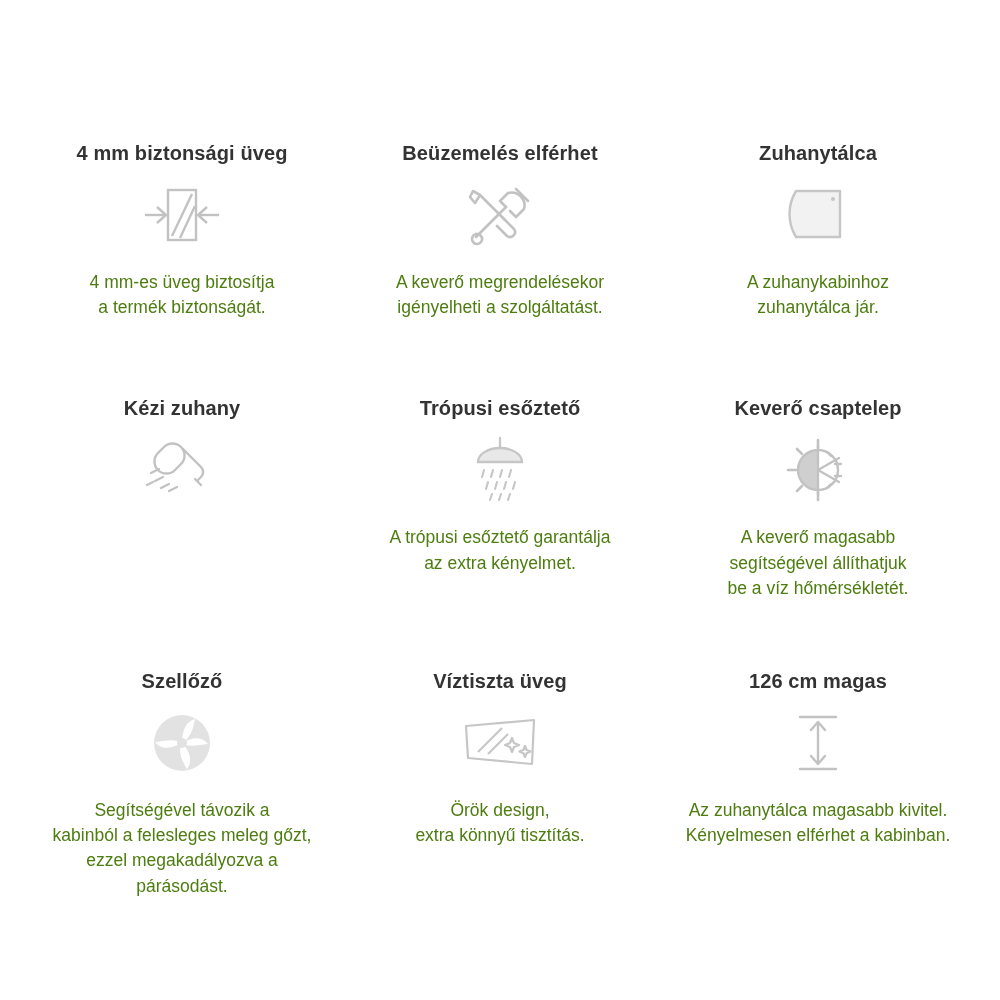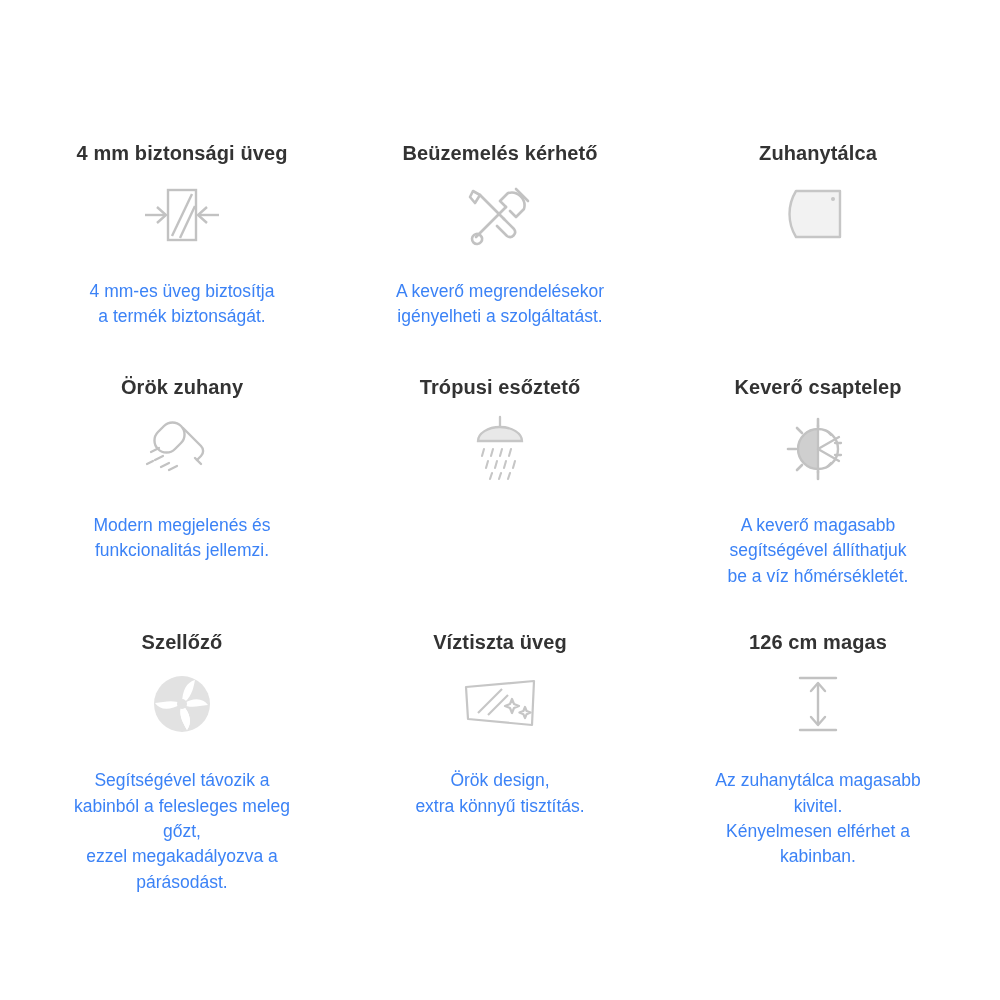--- a/index.html
+++ b/index.html
@@ -44,22 +44,22 @@
   .feature-icon {
     height: 78px;
     display: flex;
     align-items: center;
     justify-content: center;
     margin: 4px 0 8px 0;
   }
   .feature-desc {
     font-size: 17.5px;
     line-height: 1.45;
-    color: #3b82f6;
-    margin: 17px;
+    color: #4d7c0f;
+    margin: 8px;
     white-space: pre-line;
   }
   
   .row-1 .feature-title { margin-top: 30px; }
   .row-2 .feature-title { margin-top: 18px; }
   .row-3 .feature-title { margin-top: 23px; }
 
   .icon-svg { display: block; }
 </style>
 </head>
@@ -79,21 +79,21 @@
         <line x1="80" y1="33" x2="60" y2="33"></line>
         <polyline points="68,25 59,33 68,41" fill="none"></polyline>
       </svg>
     </div>
     <div class="feature-desc">4 mm-es üveg biztosítja
 a termék biztonságát.</div>
   </div>
 
   <div class="feature row-1">
     <div class="feature-title">Beüzemelés
-kérhető</div>
+elférhet</div>
     <div class="feature-icon">
       <svg class="icon-svg" width="80" height="72" viewBox="0 0 80 72" fill="none" stroke="#c2c2c2" stroke-width="2.6" stroke-linecap="round" stroke-linejoin="round">
         <path d="M16 58 L46 28"></path>
         <path d="M46 28 l-6 -6 l8 -8 a13 13 0 0 1 16 16 l-8 8 l-6 -6"></path>
         <path d="M14 56 a5 5 0 1 0 7 7 a5 5 0 0 0 -7 -7"></path>
         <path d="M20 16 L44 40"></path>
         <path d="M20 16 l-7 -4 l-3 6 l5 6 z"></path>
         <path d="M44 40 l10 10 a5 5 0 0 1 -7 7 l-10 -10"></path>
         <path d="M56 10 L68 22"></path>
       </svg>
@@ -103,40 +103,40 @@
   </div>
 
   <div class="feature row-1">
     <div class="feature-title">Zuhanytálca</div>
     <div class="feature-icon">
       <svg class="icon-svg" width="80" height="72" viewBox="0 0 80 72" fill="none" stroke="#c6c6c6" stroke-width="2.4" stroke-linejoin="round">
         <path d="M18 12 L62 12 L62 58 L18 58 A44 44 0 0 1 18 12 Z" fill="#f2f2f2" stroke="#c6c6c6"></path>
         <circle cx="55" cy="20" r="2" fill="#c6c6c6" stroke="none"></circle>
       </svg>
     </div>
+    <div class="feature-desc">A zuhanykabinhoz
+zuhanytálca jár.</div>
   </div>
 
   <div class="feature row-2">
-    <div class="feature-title">Örök zuhany</div>
+    <div class="feature-title">Kézi zuhany</div>
     <div class="feature-icon">
       <svg class="icon-svg" width="86" height="74" viewBox="0 0 86 74" fill="none" stroke="#c2c2c2" stroke-width="2.4" stroke-linecap="round" stroke-linejoin="round">
         <path d="M42 14 a12 12 0 0 0 -17 0 l-6 6 a12 12 0 0 0 17 17 l6 -6 a12 12 0 0 0 0 -17 Z"></path>
         <path d="M44 16 L62 34 a7 7 0 0 1 0 10 L58 48"></path>
         <path d="M56 46 l6 6"></path>
         <g stroke-width="2.2">
           <line x1="12" y1="40" x2="20" y2="36"></line>
           <line x1="16" y1="48" x2="24" y2="44"></line>
           <line x1="22" y1="55" x2="30" y2="51"></line>
           <line x1="30" y1="58" x2="38" y2="54"></line>
           <line x1="8" y1="52" x2="14" y2="49"></line>
         </g>
       </svg>
     </div>
-    <div class="feature-desc">Modern megjelenés és
-funkcionalitás jellemzi.</div>
   </div>
 
   <div class="feature row-2">
     <div class="feature-title">Trópusi esőztető</div>
     <div class="feature-icon">
       <svg class="icon-svg" width="80" height="76" viewBox="0 0 80 76" fill="none" stroke="#c6c6c6" stroke-width="2.3" stroke-linecap="round">
         <line x1="40" y1="6" x2="40" y2="16"></line>
         <path d="M18 30 a22 14 0 0 1 44 0 Z" fill="#e8e8e8" stroke="#c6c6c6"></path>
         <g stroke-width="2.1">
           <line x1="24" y1="38" x2="22" y2="45"></line>
@@ -146,20 +146,22 @@
           <line x1="28" y1="50" x2="26" y2="57"></line>
           <line x1="37" y1="50" x2="35" y2="57"></line>
           <line x1="46" y1="50" x2="44" y2="57"></line>
           <line x1="55" y1="50" x2="53" y2="57"></line>
           <line x1="32" y1="62" x2="30" y2="68"></line>
           <line x1="41" y1="62" x2="39" y2="68"></line>
           <line x1="50" y1="62" x2="48" y2="68"></line>
         </g>
       </svg>
     </div>
+    <div class="feature-desc">A trópusi esőztető garantálja
+az extra kényelmet.</div>
   </div>
 
   <div class="feature row-2">
     <div class="feature-title">Keverő csaptelep</div>
     <div class="feature-icon">
       <svg class="icon-svg" width="86" height="72" viewBox="0 0 86 72" fill="none" stroke="#c2c2c2" stroke-width="2.4" stroke-linecap="round">
         <path d="M43 16 a20 20 0 0 0 0 40 Z" fill="#cfcfcf" stroke="none"></path>
         <circle cx="43" cy="36" r="20" stroke="#c2c2c2" fill="none"></circle>
         <g stroke-width="2.6">
           <line x1="43" y1="6" x2="43" y2="14"></line>

